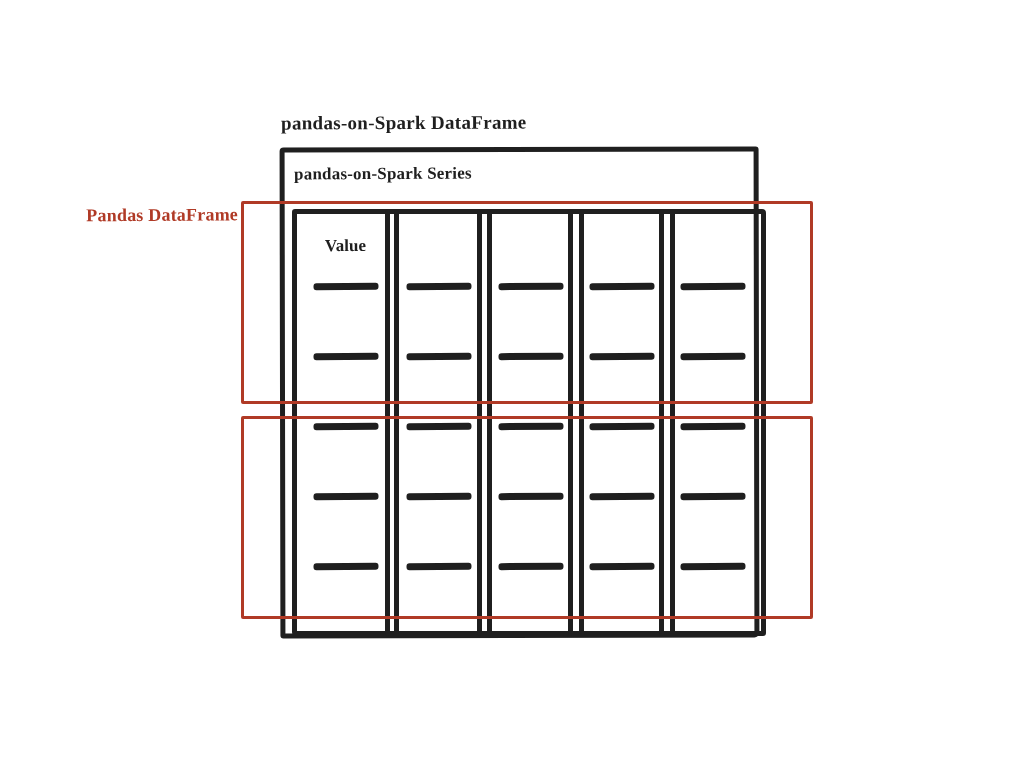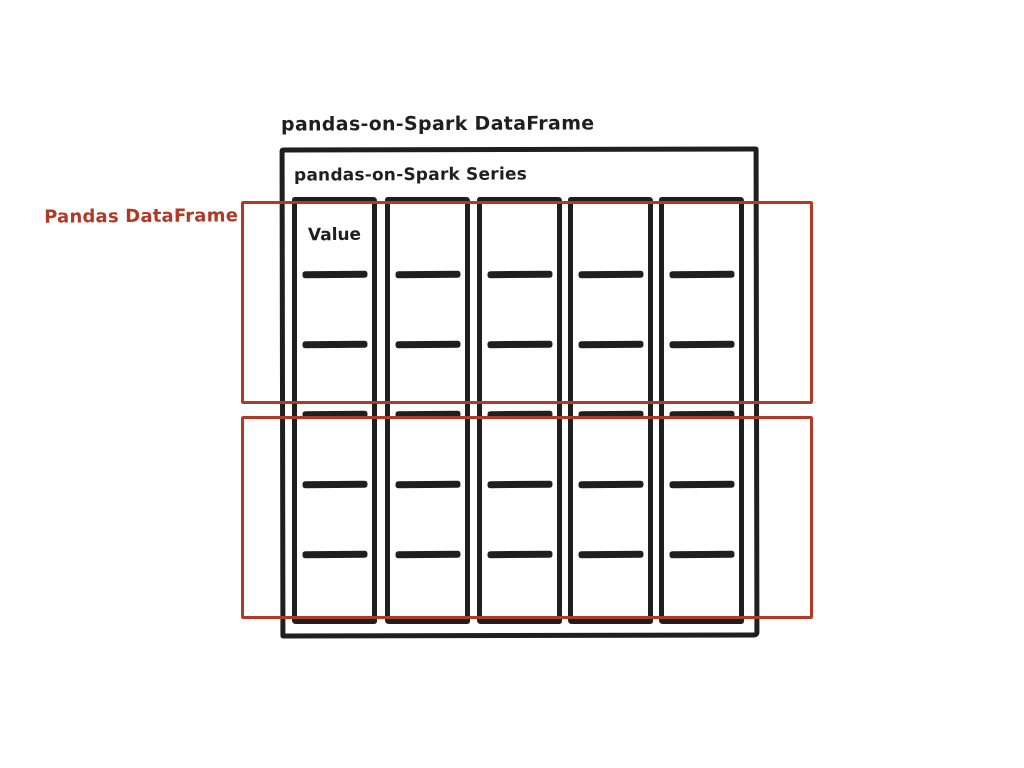--- a/index.html
+++ b/index.html
@@ -9,21 +9,21 @@
   }
   html,body{margin:0;padding:0;}
   body{
     width:1024px;height:768px;
     background:var(--bg);
     font-family:"DejaVu Sans", sans-serif;
     position:relative;
     overflow:hidden;
     color:var(--ink);
   }
-  .canvas{position:absolute;inset:0;}
+  .canvas{position:absolute;inset:0;font-family:Liberation Serif, serif;}
 
   
   .diagram-title{
     position:absolute;left:281px;top:112px;
     font-size:19px;font-weight:600;letter-spacing:.3px;
     color:var(--ink);
     white-space:nowrap;
     transform:rotate(-.2deg);
   }
 
@@ -40,22 +40,22 @@
   .series-label{
     position:absolute;left:294px;top:164px;
     font-size:17px;font-weight:600;letter-spacing:.2px;
     color:var(--ink);
     white-space:nowrap;
     transform:rotate(-.3deg);
   }
 
   
   .series-column{
-    position:absolute;top:197px;
-    width:85px;height:427px;
+    position:absolute;top:209px;
+    width:107px;height:427px;
     border:5px solid var(--ink);
     border-radius:3px 4px 3px 4px;
     box-sizing:border-box;
     background:transparent;
   }
   .value-header{
     position:absolute;top:22px;left:0;right:0;
     text-align:center;
     font-size:17px;font-weight:600;
     color:var(--ink);

